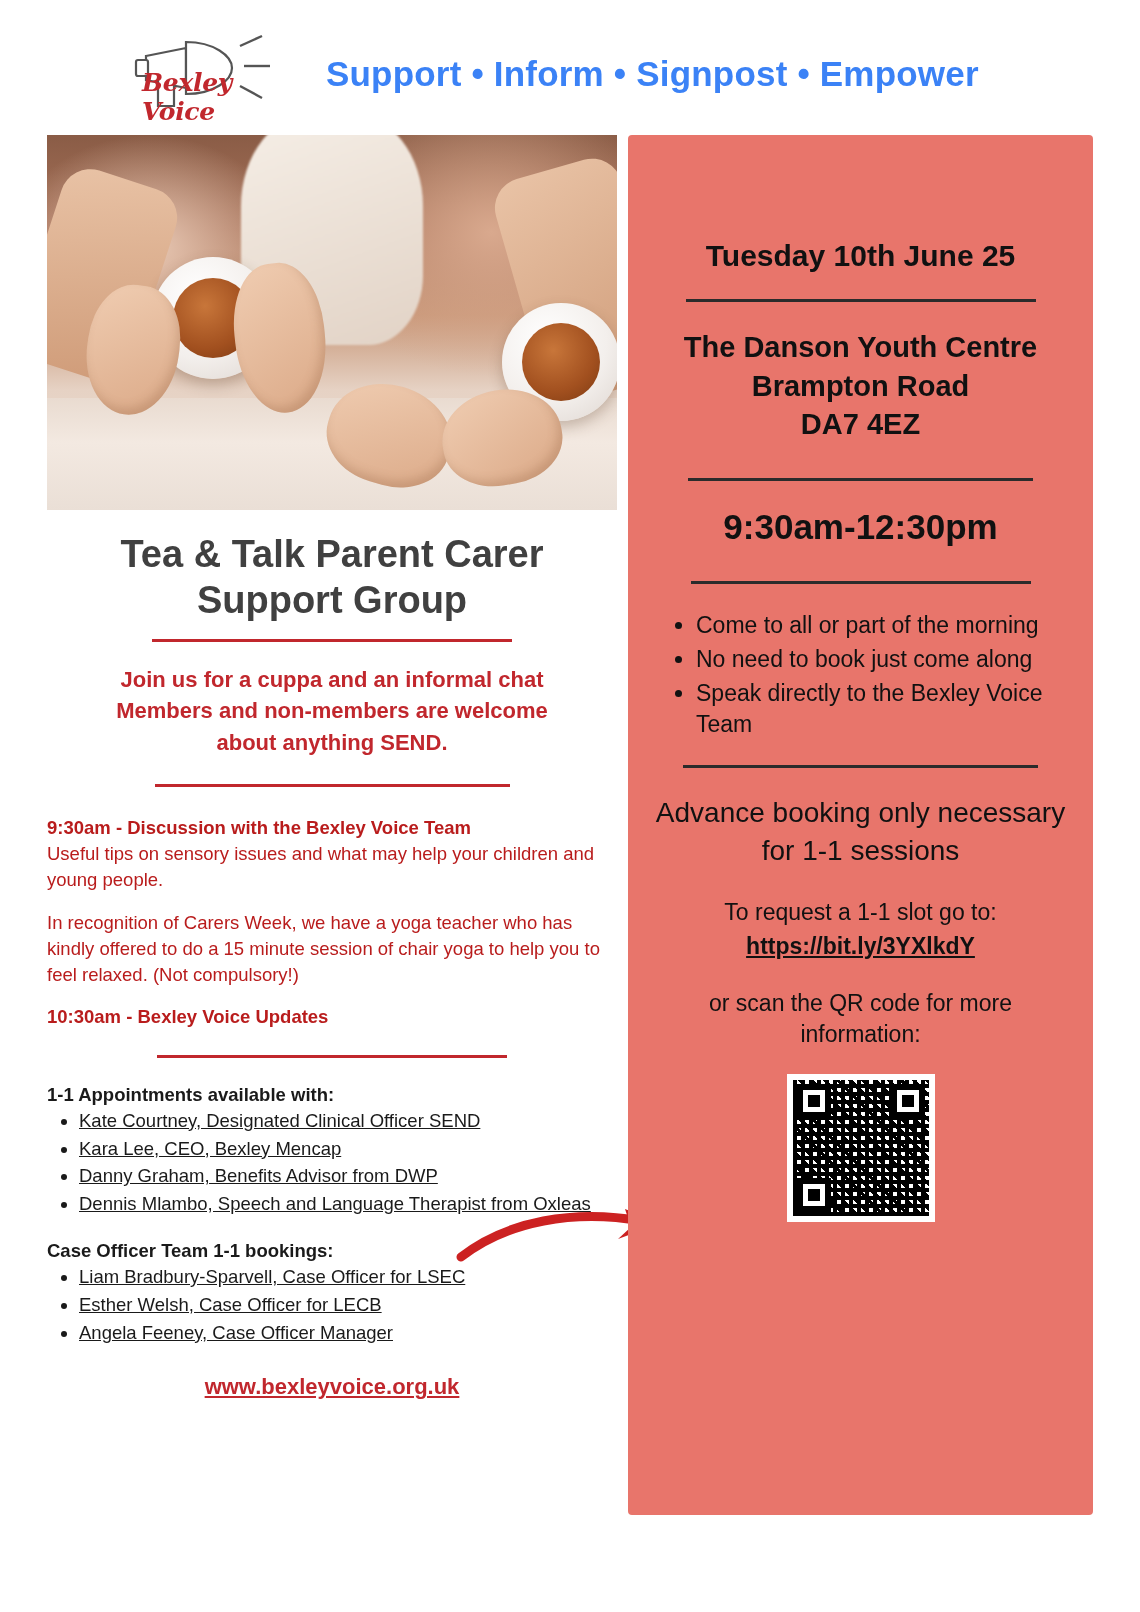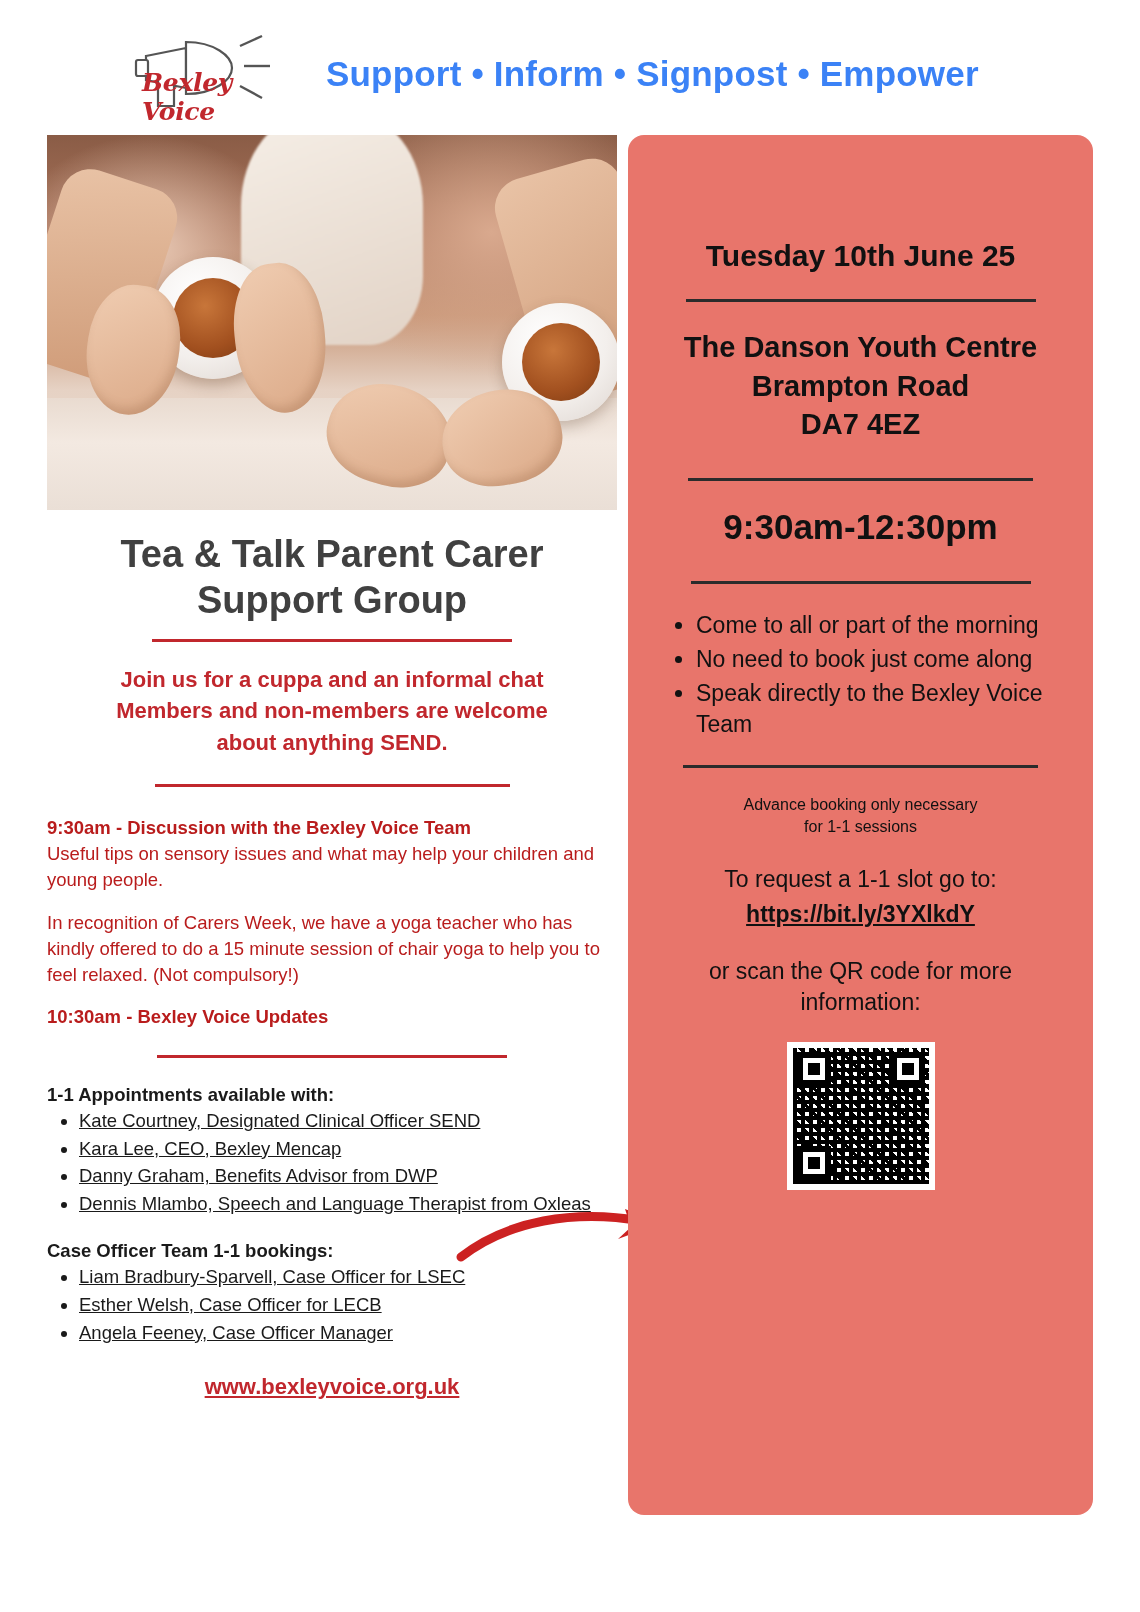--- a/index.html
+++ b/index.html
@@ -161,21 +161,21 @@
     color: #c1272d;
     text-decoration: underline;
   }
 
   
   .right-col {
     position: absolute;
     left: 628px; top: 135px;
     width: 465px; height: 1380px;
     background: #e8756b;
-    border-radius: 16px;
+    border-radius: 4px;
     color: #111111;
     padding: 0 22px;
   }
   .r-date {
     margin-top: 104px;
     text-align: center;
     font-size: 30px;
     font-weight: bold;
   }
   .rule-dark {
@@ -200,21 +200,21 @@
   }
   ul.r-bullets {
     margin: 0;
     padding-left: 46px;
     font-size: 23px;
     line-height: 1.32;
   }
   ul.r-bullets li { margin-bottom: 4px; }
   .r-note {
     text-align: center;
-    font-size: 16px;
+    font-size: 28px;
     line-height: 1.35;
     margin-top: 16px;
   }
   .r-request {
     text-align: center;
     font-size: 23px;
     line-height: 1.4;
     margin-top: 26px;
   }
   .r-link {

